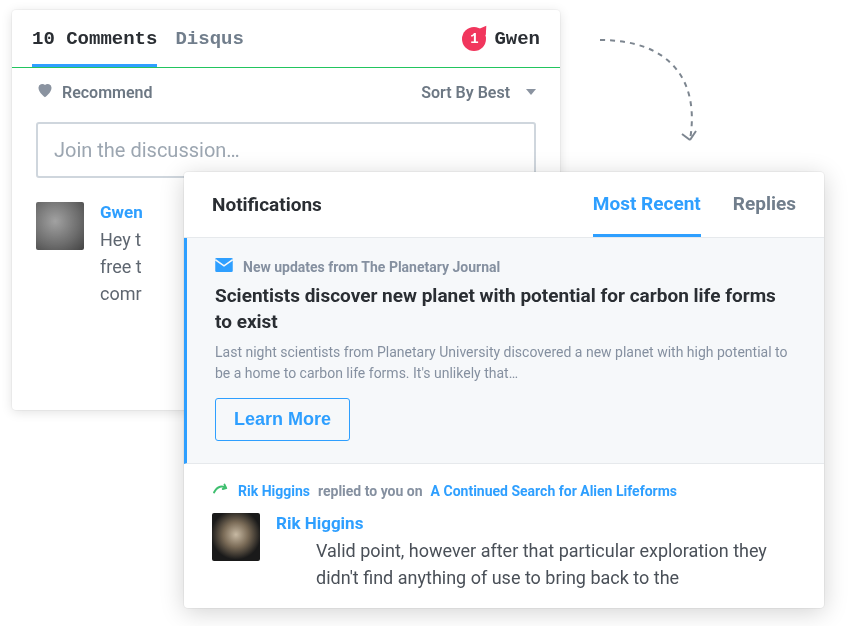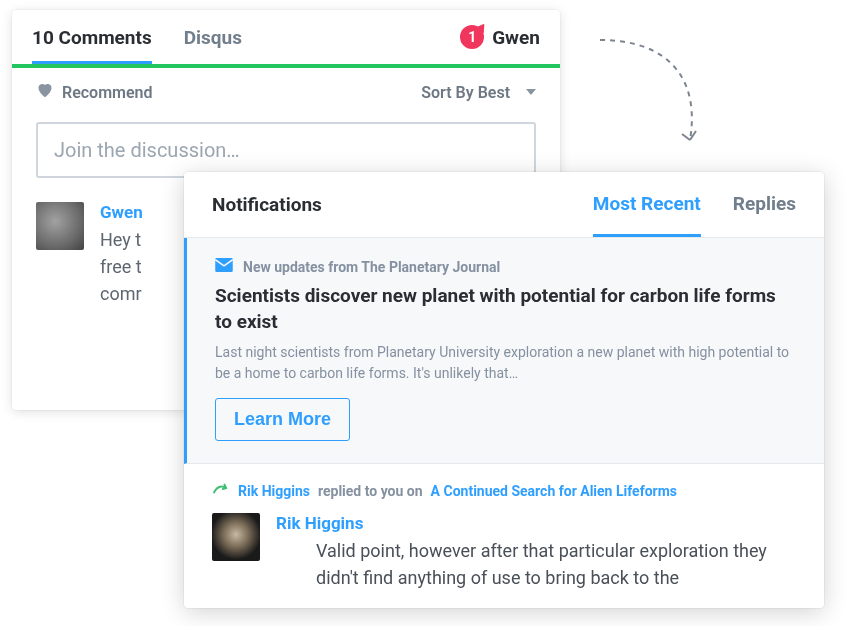--- a/index.html
+++ b/index.html
@@ -22,24 +22,25 @@
       background: #fff;
       border-radius: 4px;
       box-shadow: 0 2px 12px rgba(0,0,0,0.12), 0 0 0 1px rgba(0,0,0,0.03);
       padding: 0;
       overflow: hidden;
     }
 
     .dq-tabs {
       display: flex;
       align-items: center;
-      border-bottom: 4px solid #22c55e;
+      border-bottom: 1px solid #22c55e;
       padding: 0 20px;
-      gap: 32px;
+      gap: 18px;
       height: 58px;
+      font-family: Liberation Mono, monospace;
     }
 
     .dq-tab {
       font-size: 19px;
       font-weight: 700;
       color: #717e8c;
       height: 100%;
       display: flex;
       align-items: center;
       cursor: pointer;
@@ -352,21 +353,21 @@
     <div class="notif-source">
       <span class="mail-icon">
         <svg width="18" height="14" viewBox="0 0 20 16">
             <rect x="0" y="0" width="20" height="16" rx="1.5" fill="currentColor"></rect>
             <path d="M0,2 L10,9 L20,2" stroke="#f6f8fa" stroke-width="1.8" fill="none"></path>
           </svg>
       </span>
       <span>New updates from The Planetary Journal</span>
     </div>
     <div class="notif-headline">Scientists discover new planet with potential for carbon life forms to exist</div>
-    <div class="notif-excerpt">Last night scientists from Planetary University exploration a new planet with high potential to be a home to carbon life forms. It's unlikely that…</div>
+    <div class="notif-excerpt">Last night scientists from Planetary University discovered a new planet with high potential to be a home to carbon life forms. It's unlikely that…</div>
     <button class="learn-more-btn">Learn More</button>
   </div>
 
   <div class="reply-item">
     <div class="reply-source">
       <span class="reply-arrow-icon">
         <svg width="18" height="14" viewBox="0 0 20 16">
             <path d="M2,12 C6,4 12,4 16,7 L14,3 M16,7 L12,8" stroke="currentColor" stroke-width="2.2" fill="none" stroke-linecap="round"></path>
           </svg>
       </span>

